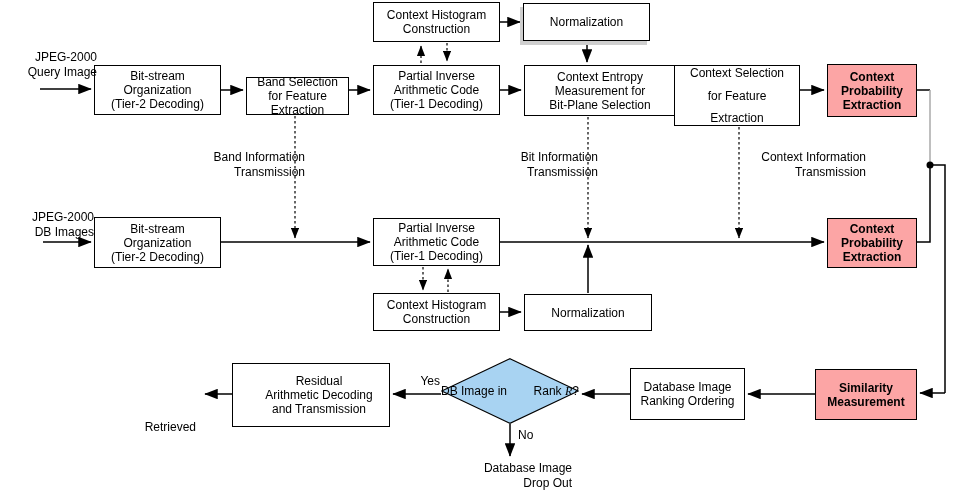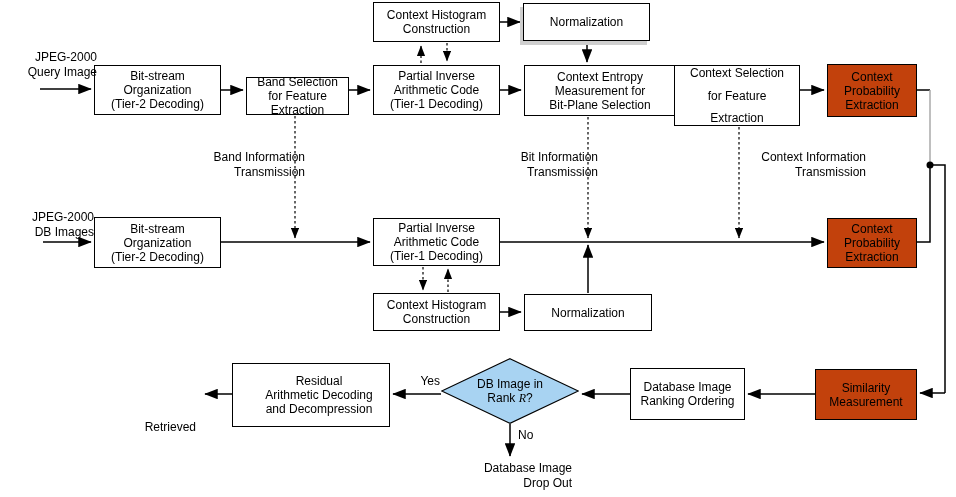--- a/index.html
+++ b/index.html
@@ -5,30 +5,30 @@
   html,body{margin:0;padding:0;background:#ffffff;}
   #stage{
     position:relative;width:956px;height:497px;background:#ffffff;
     font-family:"Liberation Sans", sans-serif;color:#000;overflow:hidden;
   }
   .box{
     position:absolute;box-sizing:border-box;border:1px solid #000;background:#fff;
     display:flex;flex-direction:column;align-items:center;justify-content:center;
     font-size:12px;line-height:14px;text-align:center;z-index:2;
   }
-  .box.blue{background:#c2410c;}
+  .box.blue{background:#fca5a5;font-weight:bold;}
   .box.shadow{box-shadow:-3px 4px 0 #cfcfcf;}
   .lbl{
     position:absolute;font-size:12px;line-height:15px;text-align:right;z-index:2;
   }
   svg.layer{position:absolute;left:0;top:0;z-index:1;}
   .diamond-wrap{position:absolute;z-index:2;}
   .diamond-text{
     position:absolute;left:0;top:0;width:100%;height:100%;
-    display:flex;flex-direction:column;align-items:center;justify-content:center;
+    display:flex;flex-direction:row;align-items:center;justify-content:space-between;
     font-size:12px;line-height:14px;text-align:center;
   }
   .rank-var{font-style:italic;font-family:"Liberation Serif", serif;}
 </style>
 </head>
 <body>
 
 <div id="stage">
 
   <svg class="layer" width="956" height="497" viewBox="0 0 956 497">
@@ -137,21 +137,21 @@
     <div>Context Histogram</div>
     <div>Construction</div>
   </div>
   <div class="box" style="left:524px;top:294px;width:128px;height:37px;">
     <div>Normalization</div>
   </div>
 
   <div class="box" style="left:232px;top:363px;width:158px;height:64px;padding-left:16px;">
     <div>Residual</div>
     <div>Arithmetic Decoding</div>
-    <div>and Decompression</div>
+    <div>and Transmission</div>
   </div>
   <div class="box" style="left:630px;top:368px;width:115px;height:52px;">
     <div>Database Image</div>
     <div>Ranking Ordering</div>
   </div>
   <div class="box blue" style="left:815px;top:369px;width:102px;height:51px;">
     <div>Similarity</div>
     <div>Measurement</div>
   </div>
 

